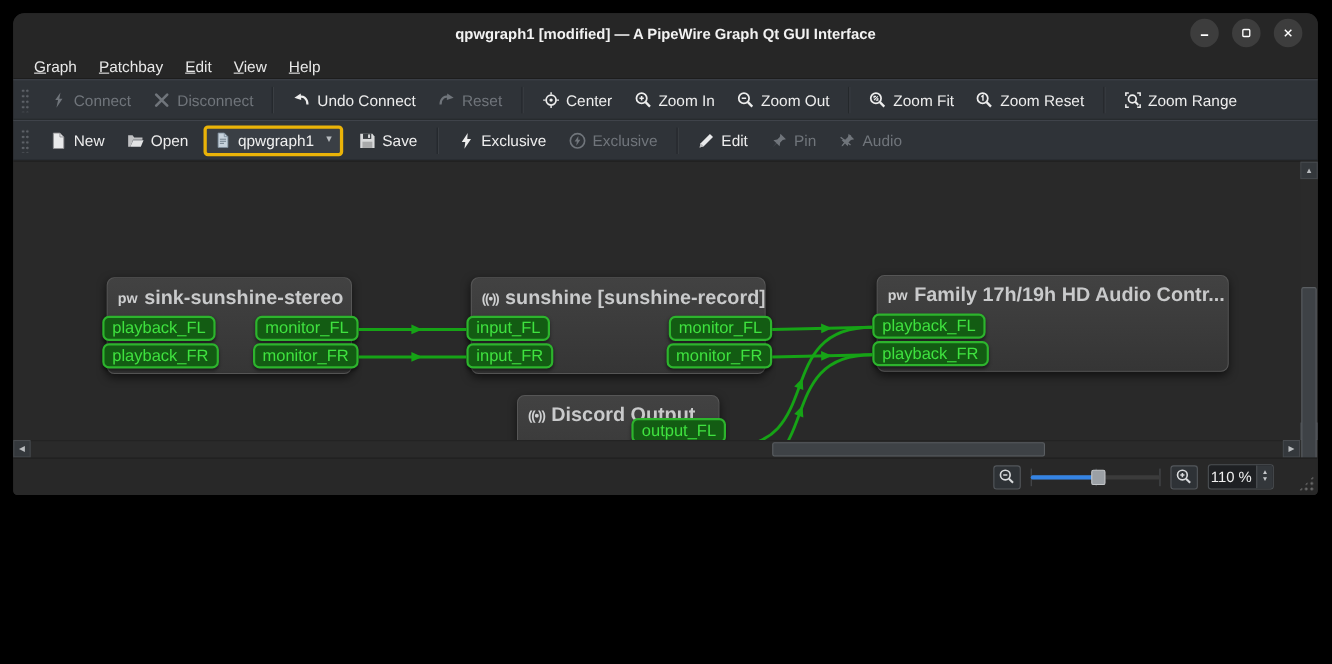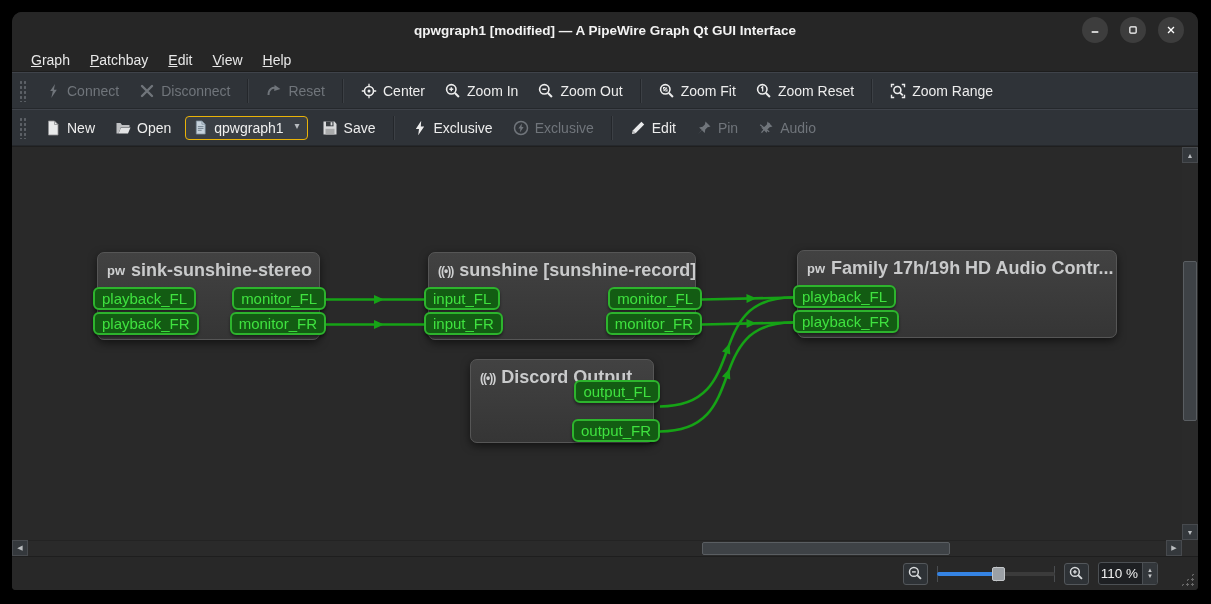--- a/index.html
+++ b/index.html
@@ -1,18 +1,18 @@
 <!DOCTYPE html>
 <html style="--accent: #3584e4; --port-fill: #135c13; --port-border: #2db42d; --port-text: #3fe23f;"><head>
 <meta charset="utf-8">
 <style>
   * { box-sizing: border-box; margin: 0; padding: 0; }
   html,body { width:1211px; height:604px; background:#000; font-family:"Liberation Sans", sans-serif; }
   .page { position:relative; width:1211px; height:604px; background:#000; overflow:hidden; }
-  .window { position:absolute; left:12px; top:12px; width:1186px; height:578px;
+  .window { position:absolute; left:12px; top:12px; width:1186px; height:438px;
             background:#2c2c2c; border-radius:10px 10px 4px 4px; overflow:hidden;
             display:flex; flex-direction:column; }
 
   
   .titlebar { height:36px; background:#262626; display:flex; align-items:center; position:relative; flex:none; }
   .title { position:absolute; left:0; right:0; text-align:center; color:#f2f2f2; font-weight:bold; font-size:13.5px; pointer-events:none; }
   .winbtns { margin-left:auto; display:flex; gap:12px; padding-right:14px; z-index:2; }
   .winbtn { width:26px; height:26px; border-radius:50%; background:#3d3d3d; display:flex; align-items:center; justify-content:center; }
   .winbtn svg { width:14px; height:14px; }
 
@@ -24,21 +24,21 @@
   
   .toolbar { height:37px; background:#2f3338; border-top:1px solid #3f434a; border-bottom:1px solid #25282c;
              display:flex; align-items:center; padding:0 4px; flex:none; }
   .tb-grip { width:7px; height:22px; margin:0 9px 0 3px; flex:none;
              background-image:radial-gradient(circle,#5d6167 1.1px,transparent 1.3px); background-size:4px 5px; }
   .tb-btn { display:flex; align-items:center; gap:6px; padding:4px 8px; margin:0 2px; border-radius:4px;
             color:#ededed; font-size:14px; white-space:nowrap; }
   .tb-btn.disabled { color:#70757b; }
   .tb-btn svg { width:16px; height:16px; flex:none; }
   .tb-sep { width:0; height:24px; border-left:1px solid #24272b; border-right:1px solid #3c4045; margin:0 7px; flex:none; }
-  .combo { display:flex; gap:6px; background:#3a3f45; border:1px solid #eab308;
+  .combo { display:flex; gap:6px; background:#3a3f45; border:3px solid #eab308;
            border-radius:4px; padding:3px 7px; margin:0 4px; color:#f0f0f0; font-size:14px; }
   .combo svg { width:15px; height:15px; }
   .combo .arrow { color:#b7bbbf; font-size:10px; margin-left:5px; }
 
   
   .canvas-row { flex:1; display:flex; min-height:0; }
   .canvas { position:relative; flex:1; background:#292929; overflow:hidden; border-top:1px solid #1f1f1f; }
   #edges { position:absolute; left:0; top:0; z-index:3; }
   .node { position:absolute; z-index:1; background:linear-gradient(#424242,#353535); border:1px solid #565656;
           border-radius:7px; box-shadow:0 3px 8px rgba(0,0,0,.55); }
@@ -130,20 +130,27 @@
           </svg>
           <span>Connect</span>
         </div>
         <div class="tb-btn disabled" aria-disabled="true">
           <svg viewBox="0 0 16 16">
             <path d="M3 3l10 10M13 3L3 13" stroke="currentColor" stroke-width="2.4" stroke-linecap="round" fill="none"></path>
           </svg>
           <span>Disconnect</span>
         </div>
         <div class="tb-sep"></div>
+        <div class="tb-btn">
+          <svg viewBox="0 0 16 16">
+            <path d="M4.6 5.8c4.8-2.6 8.9.5 8.9 6.2" fill="none" stroke="currentColor" stroke-width="2"></path>
+            <path d="M7.4 2 1.6 5.9l6.2 2z" fill="currentColor"></path>
+          </svg>
+          <span>Undo Connect</span>
+        </div>
         <div class="tb-btn disabled" aria-disabled="true">
           <svg viewBox="0 0 16 16">
             <path d="M11.4 5.8C6.6 3.2 2.5 6.3 2.5 12" fill="none" stroke="currentColor" stroke-width="2"></path>
             <path d="M8.6 2l5.8 3.9-6.2 2z" fill="currentColor"></path>
           </svg>
           <span>Reset</span>
         </div>
         <div class="tb-sep"></div>
         <div class="tb-btn">
           <svg viewBox="0 0 16 16">

